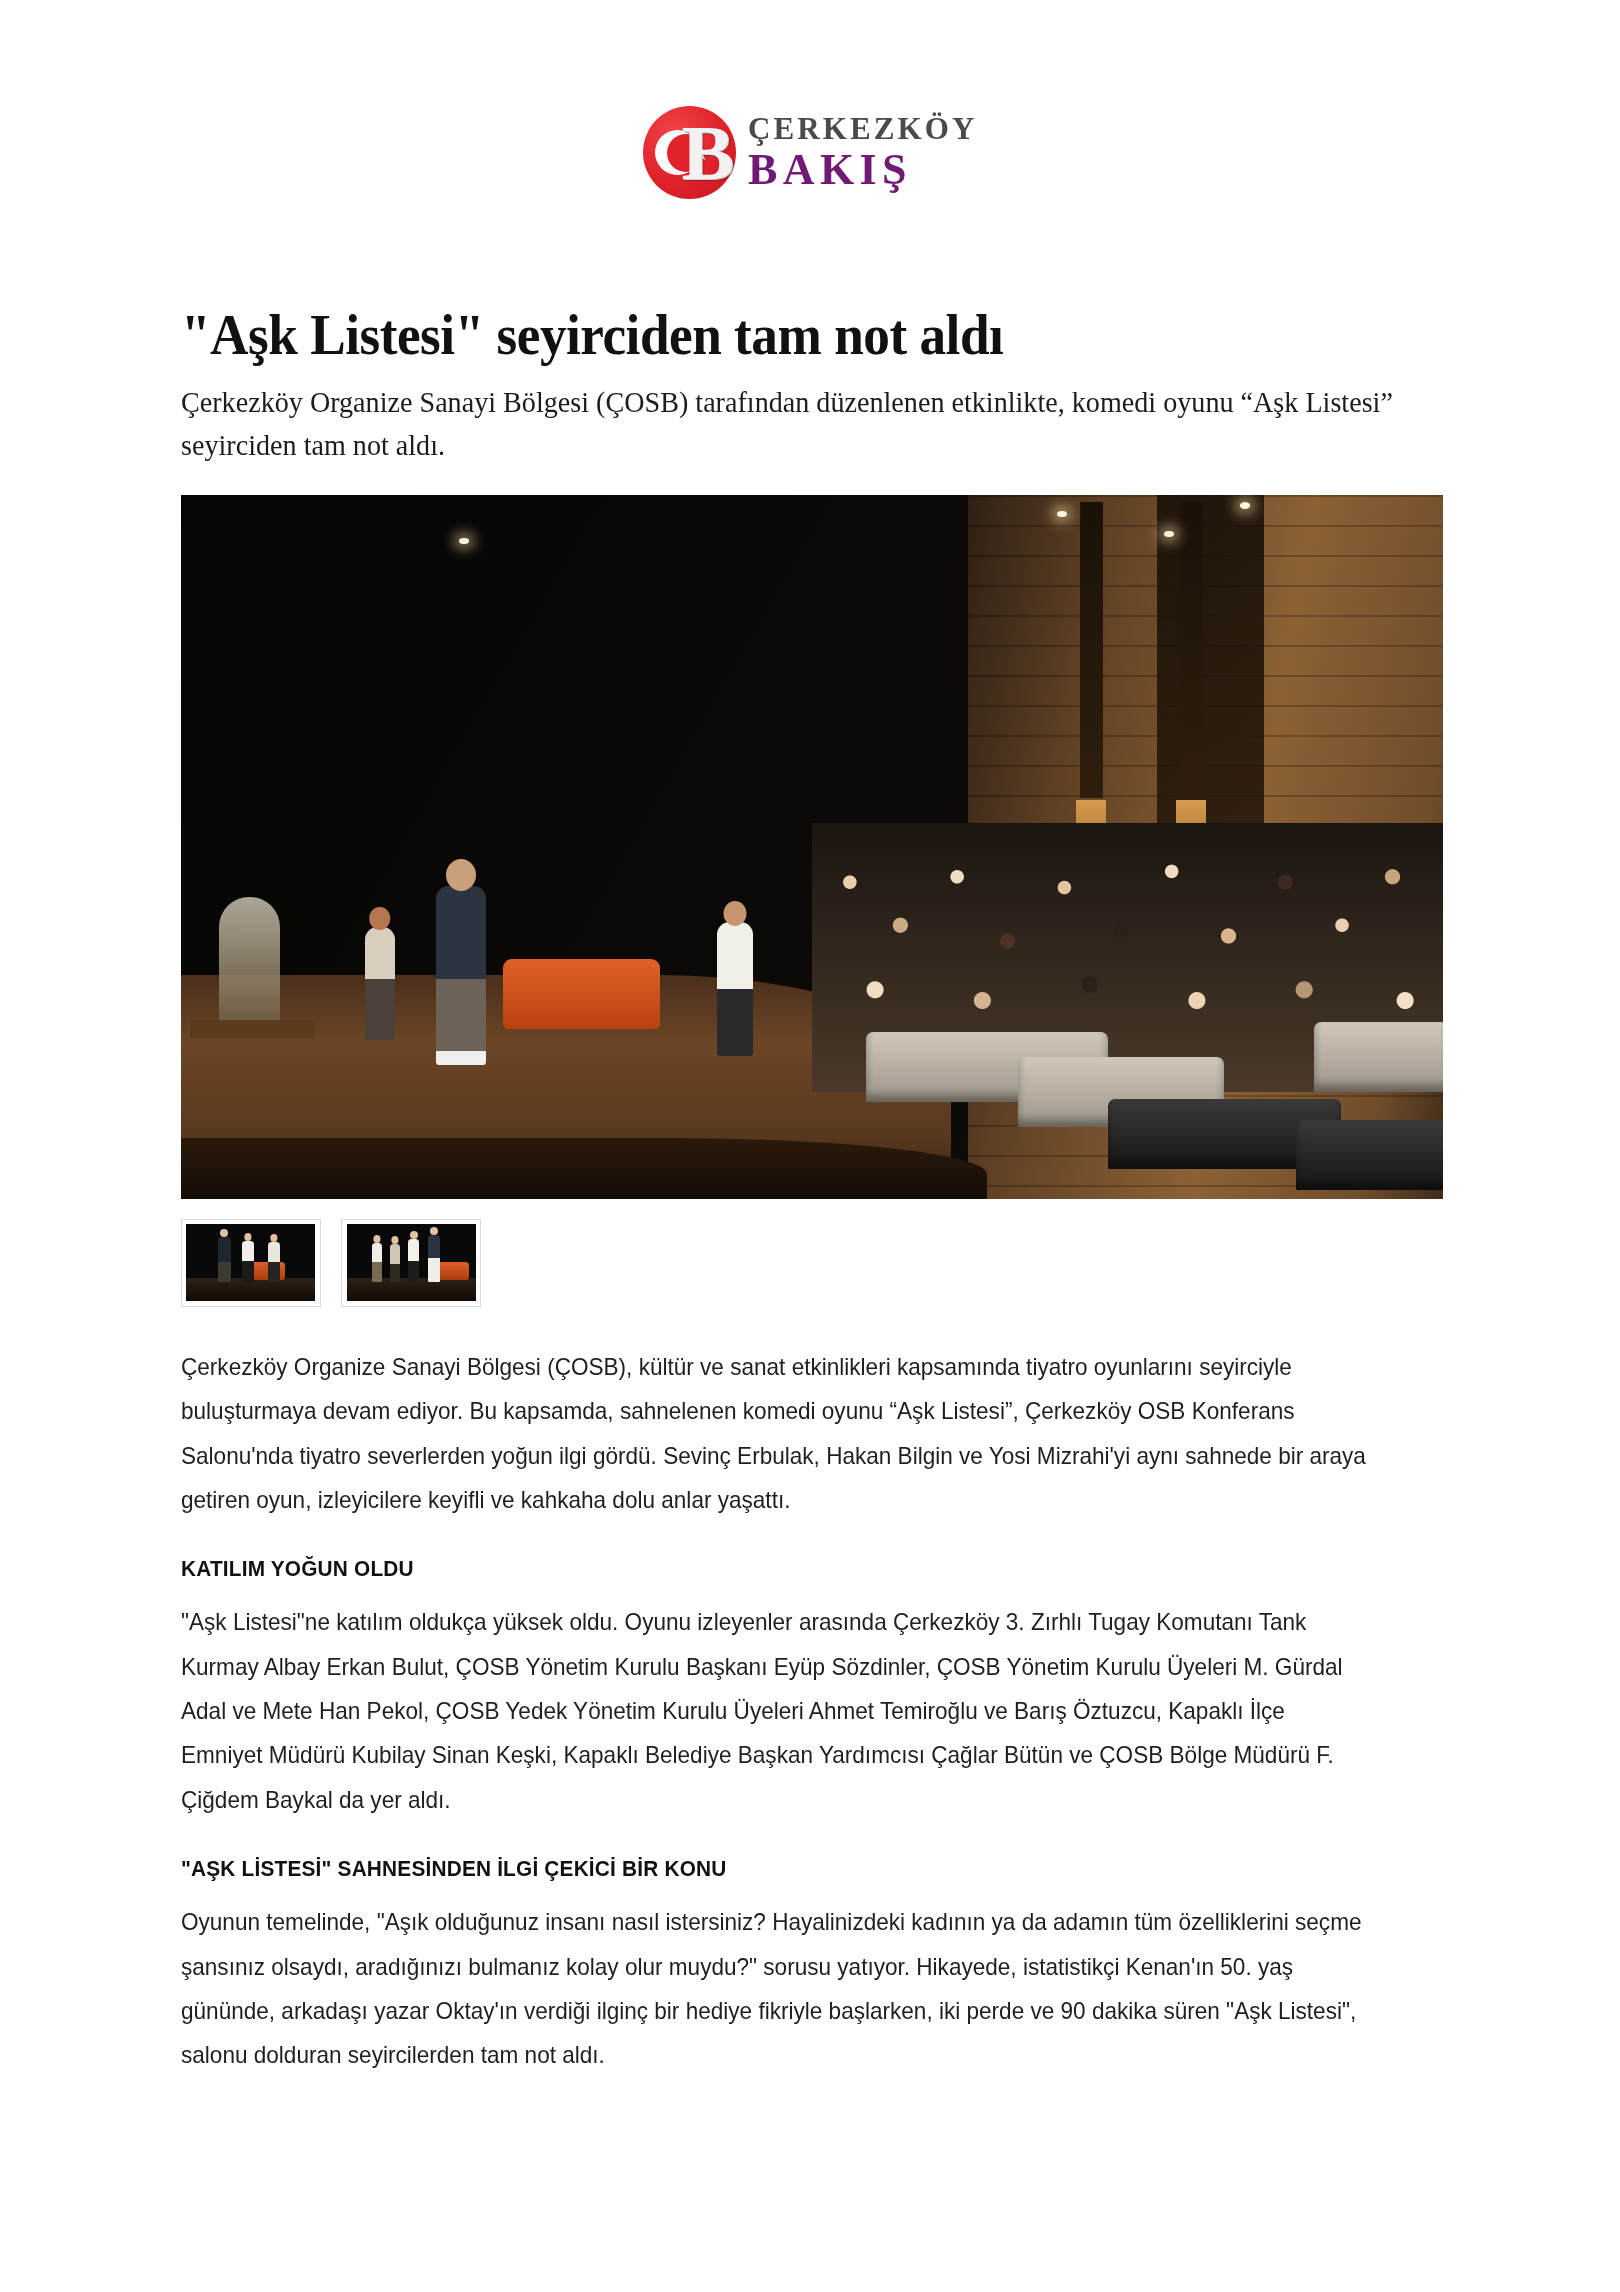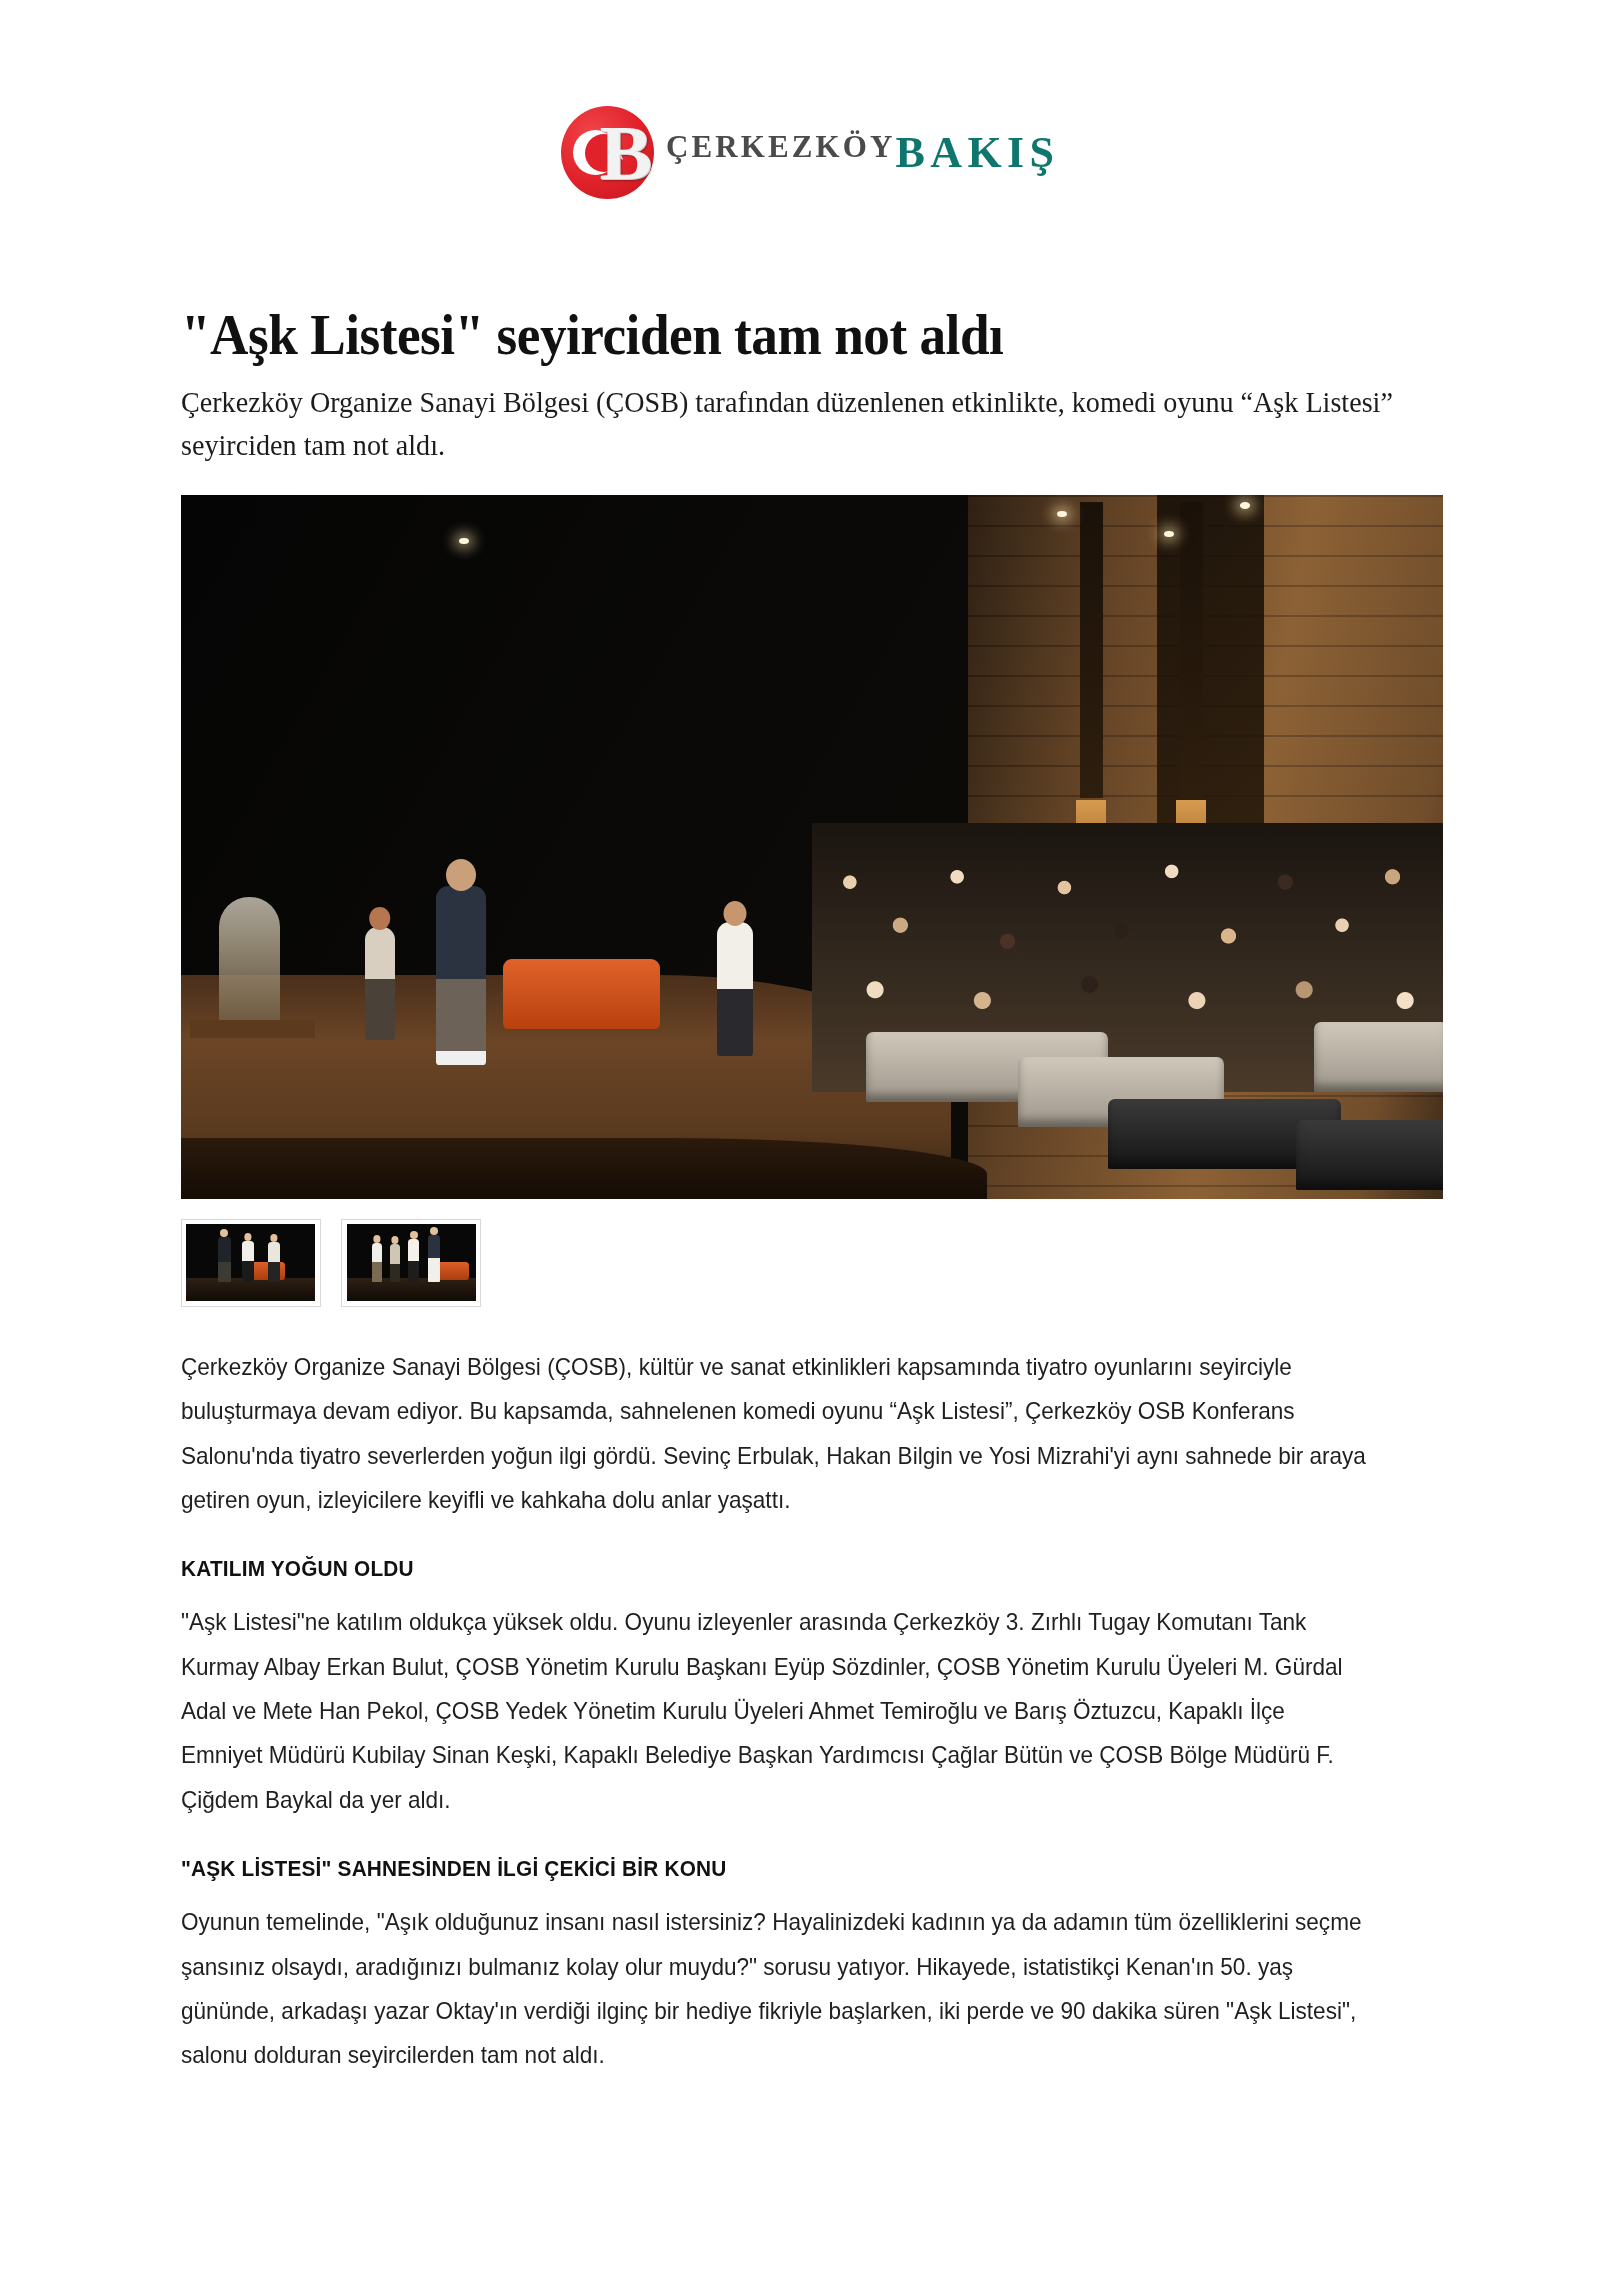--- a/index.html
+++ b/index.html
@@ -77,37 +77,38 @@
     font-family: "Liberation Serif", serif;
     font-weight: bold;
     font-size: 79px;
     line-height: 79px;
     color: #f2f2f2;
     text-shadow: 0.9px 0.9px 0 #cfcfcf, 1.8px 1.8px 1.8px rgba(0,0,0,0.28);
     letter-spacing: -1.8px;
   }
   .logo-text {
     display: flex;
+    flex-direction: column;
     justify-content: center;
     line-height: 1;
   }
   .logo-line1 {
     font-family: "Liberation Serif", serif;
     font-weight: bold;
     font-size: 31px;
     letter-spacing: 3.1px;
     color: #4b4b4b;
     margin-bottom: 3.6px;
   }
   .logo-line2 {
     font-family: "Liberation Serif", serif;
     font-weight: bold;
     font-size: 44px;
     letter-spacing: 5.4px;
-    color: #0f766e;
+    color: #701a75;
   }
 
   
   .article {
     margin: 0 auto;
     width: 1264px;
     padding-left: 2.7px;
     box-sizing: border-box;
   }
   .headline {

